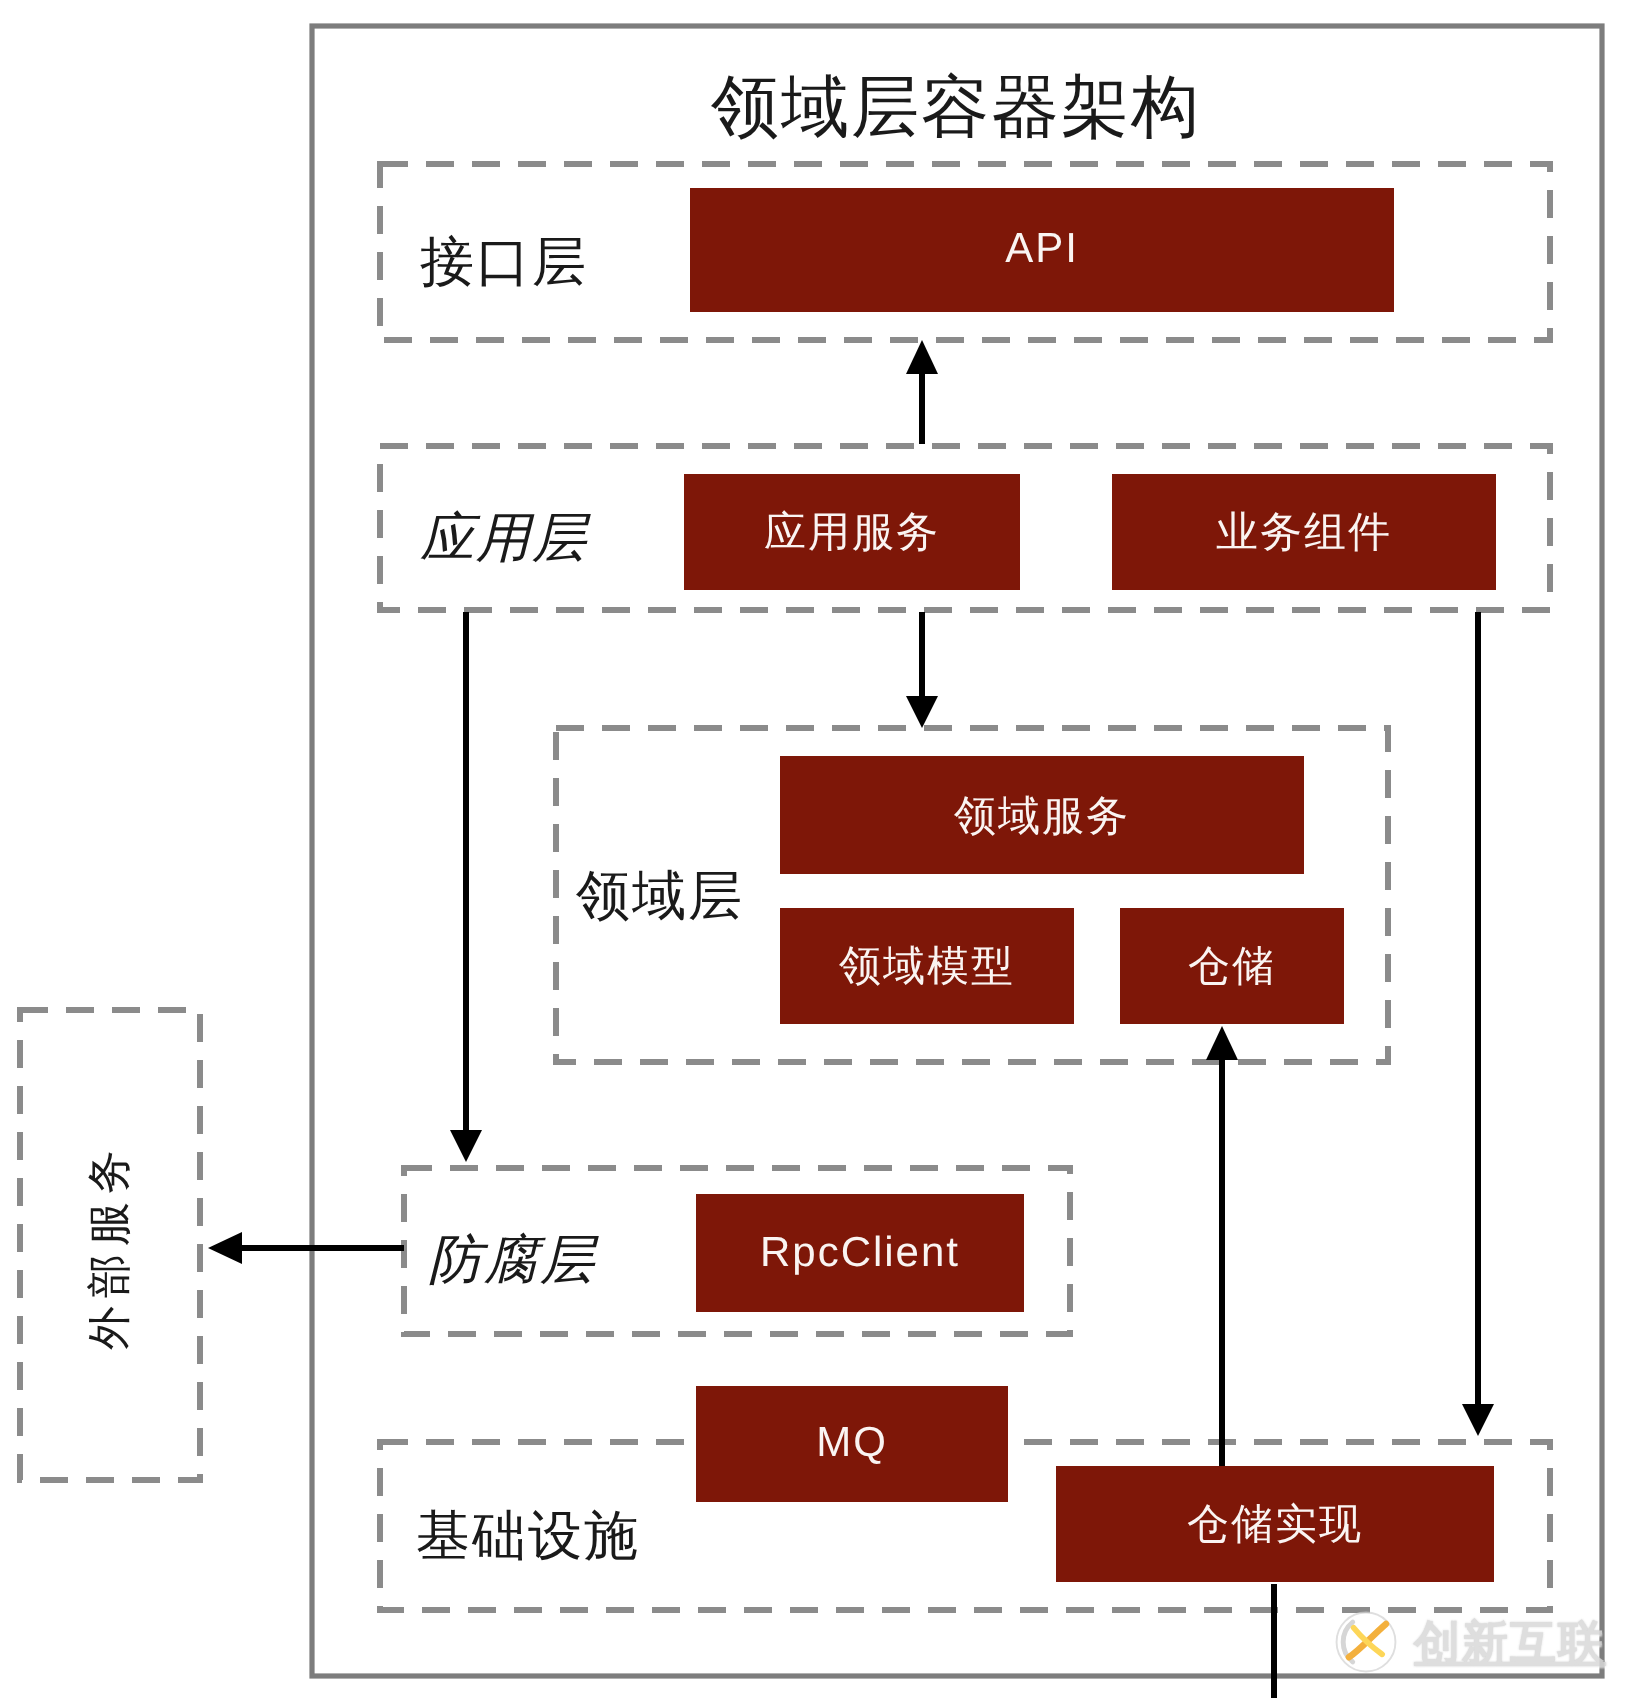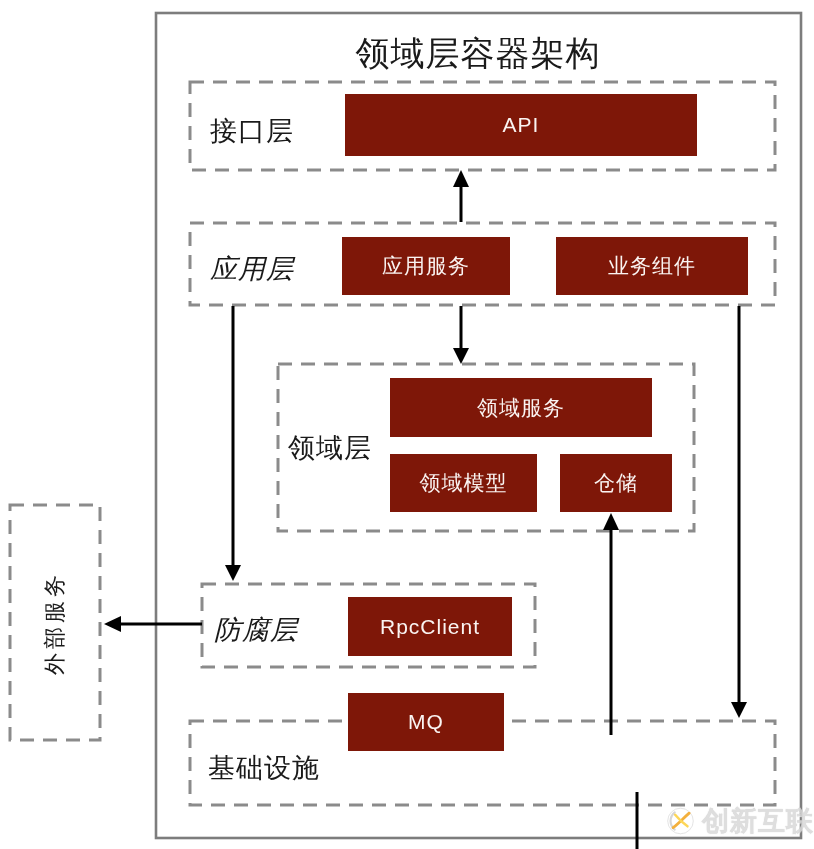--- a/index.html
+++ b/index.html
@@ -54,23 +54,24 @@
   }
   .external-box .vtext{
     transform:rotate(-90deg);font-size:22px;letter-spacing:4px;
     white-space:nowrap;color:var(--ink);
   }
   .watermark{
     position:absolute;left:664px;top:796px;width:150px;height:50px;
     display:flex;align-items:center;gap:5px;opacity:0.85;pointer-events:none;
   }
   .watermark .brand{
-    font-size:27px;font-weight:bold;letter-spacing:1px;color:var(--watermark);
+    font-size:23px;font-weight:bold;letter-spacing:1px;color:var(--watermark);
     text-shadow:0 0 1px rgba(150,150,150,0.55), 0 1px 1px rgba(255,255,255,0.9);
     white-space:nowrap;
+    text-decoration:underline;
   }
 </style>
 </head>
 <body>
 
 <div class="canvas">
 
   <svg class="strokes" viewBox="0 0 814 849">
 
     <rect class="outer-rect" x="156" y="13" width="645" height="825"></rect>
@@ -120,20 +121,21 @@
   <div class="layer-label" id="label-infrastructure">基础设施</div>
 
   <div class="red-box" id="box-api">API</div>
   <div class="red-box" id="box-app-service">应用服务</div>
   <div class="red-box" id="box-biz-component">业务组件</div>
   <div class="red-box" id="box-domain-service">领域服务</div>
   <div class="red-box" id="box-domain-model">领域模型</div>
   <div class="red-box" id="box-repository">仓储</div>
   <div class="red-box" id="box-rpc-client">RpcClient</div>
   <div class="red-box" id="box-mq">MQ</div>
+  <div class="red-box" id="box-repo-impl">仓储实现</div>
 
   <div class="external-box">
     <span class="vtext">外部服务</span>
   </div>
 
   <div class="watermark">
     <svg width="38" height="38" viewBox="0 0 40 40">
       <circle cx="20" cy="20" r="15.5" fill="rgba(255,255,255,0.7)" stroke="rgba(207,207,207,0.8)" stroke-width="1"></circle>
       <path d="M 13 9.5 A 13.5 13.5 0 0 0 13 30.5" fill="none" stroke="#CFCFCF" stroke-width="2.6" stroke-linecap="round"></path>
       <path d="M 11 28 C 17 24 23 17 30.5 10.5" fill="none" stroke="#F2A31C" stroke-width="3.4" stroke-linecap="round"></path>

